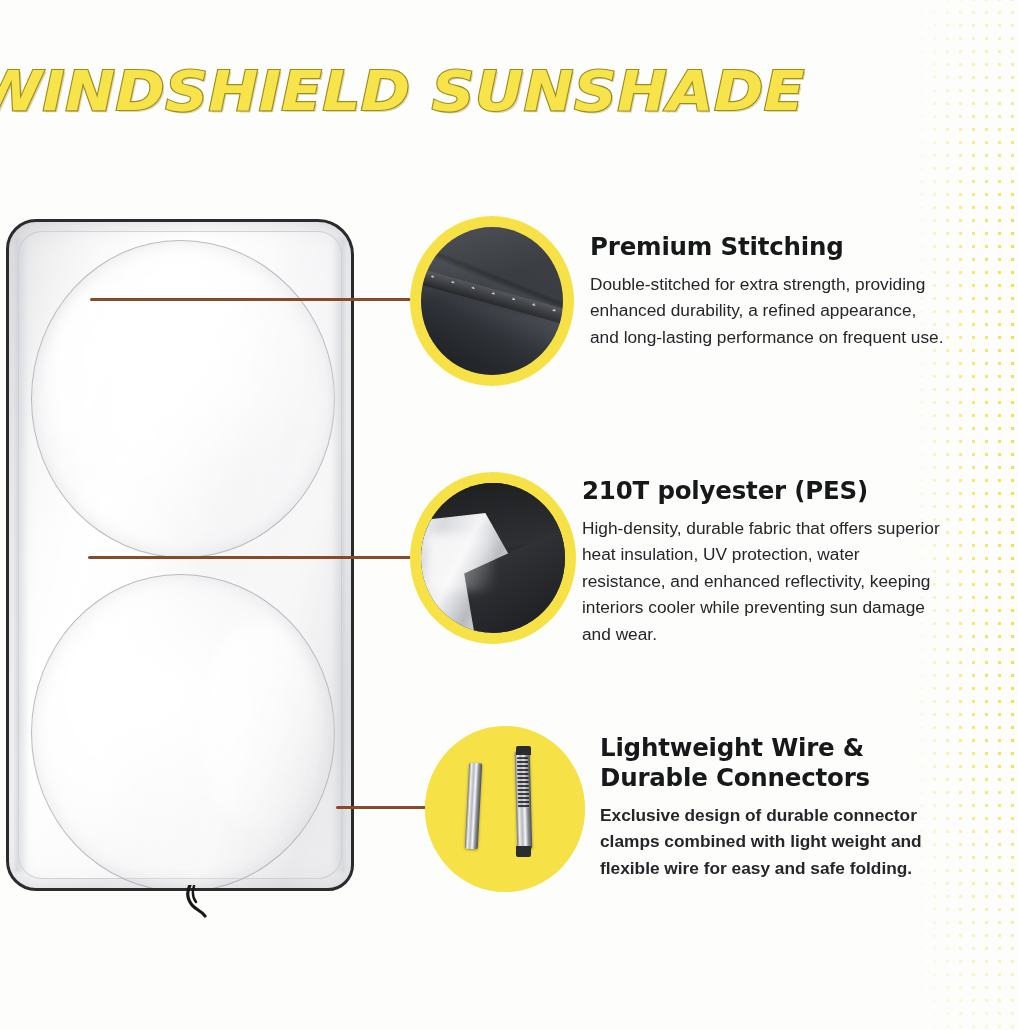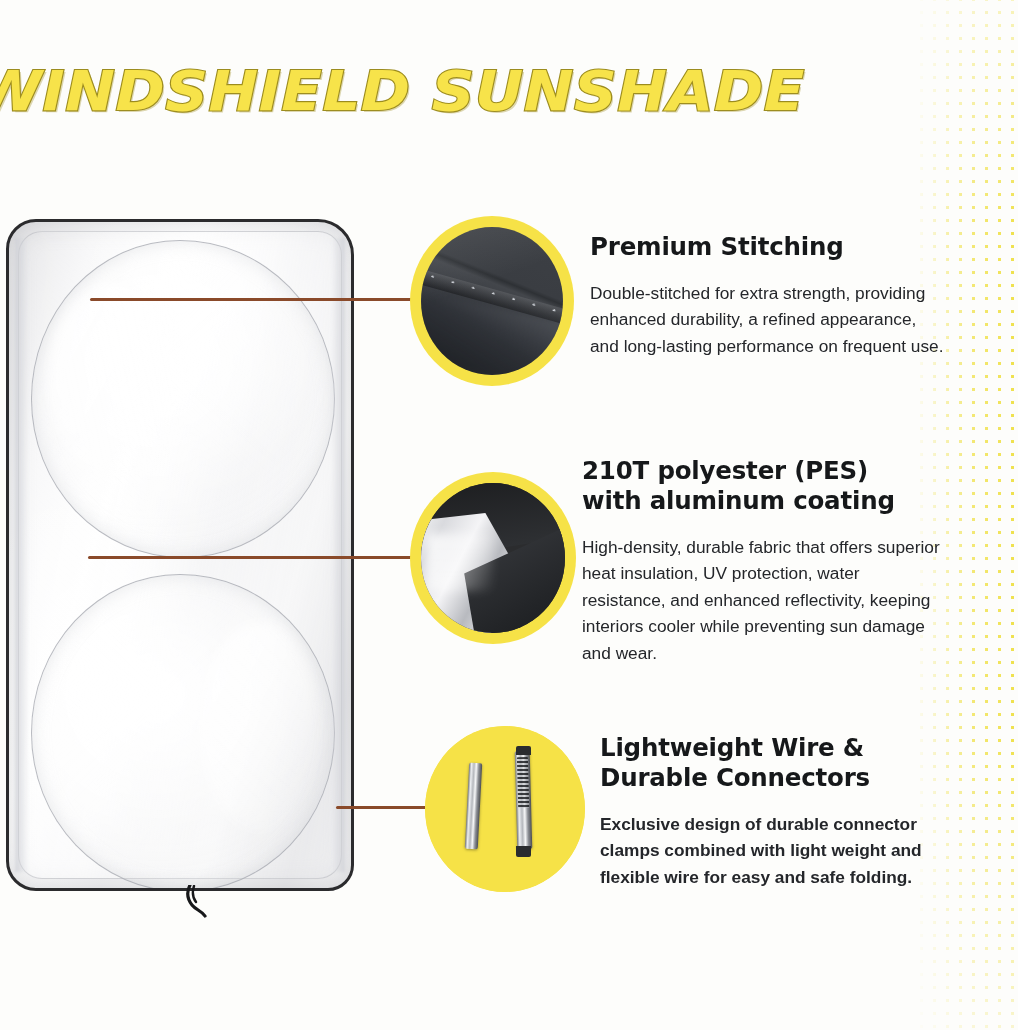--- a/index.html
+++ b/index.html
@@ -238,21 +238,21 @@
     font-size: 24.5px;
     line-height: 1.22;
     color: #16181a;
     letter-spacing: -0.2px;
   }
   .feature-body {
     font-family: "Liberation Sans", sans-serif;
     font-size: 17.3px;
     line-height: 1.53;
     color: #24262a;
-    margin-top: 18px;
+    margin-top: 9px;
   }
 </style>
 </head>
 <body>
 
 <div id="page">
 
   <div id="dot-pattern"></div>
 
   <div id="title-wrap">
@@ -297,23 +297,22 @@
     <div class="circle-photo">
       <div class="photo-fabric">
         <div class="fab-dark-top"></div>
         <div class="fab-silver"></div>
         <div class="fab-dark-wedge"></div>
         <div class="fab-sheen"></div>
       </div>
     </div>
   </div>
 
-  <div class="feature-text" style="left:582px; top:456px; width:360px;">
+  <div class="feature-text" style="left:582px; top:476px; width:360px;">
     <div class="feature-title">210T polyester (PES)</div>
-    <div class="feature-title">with aluminum coating</div>
     <div class="feature-body">High-density, durable fabric that offers superior heat insulation, UV protection, water resistance, and enhanced reflectivity, keeping interiors cooler while preventing sun damage and wear.</div>
   </div>
 
   <div class="feature-circle" style="left:425px; top:726px; width:160px; height:166px;">
     <div class="circle-photo" style="left:0; top:0; right:0; bottom:0;">
       <div class="photo-clamps">
         <div class="clamp clamp-left"></div>
         <div class="clamp clamp-right">
         </div>
         <div class="clamp-cap" style="left:57%; top:12%; width:15px; height:9px;"></div>

